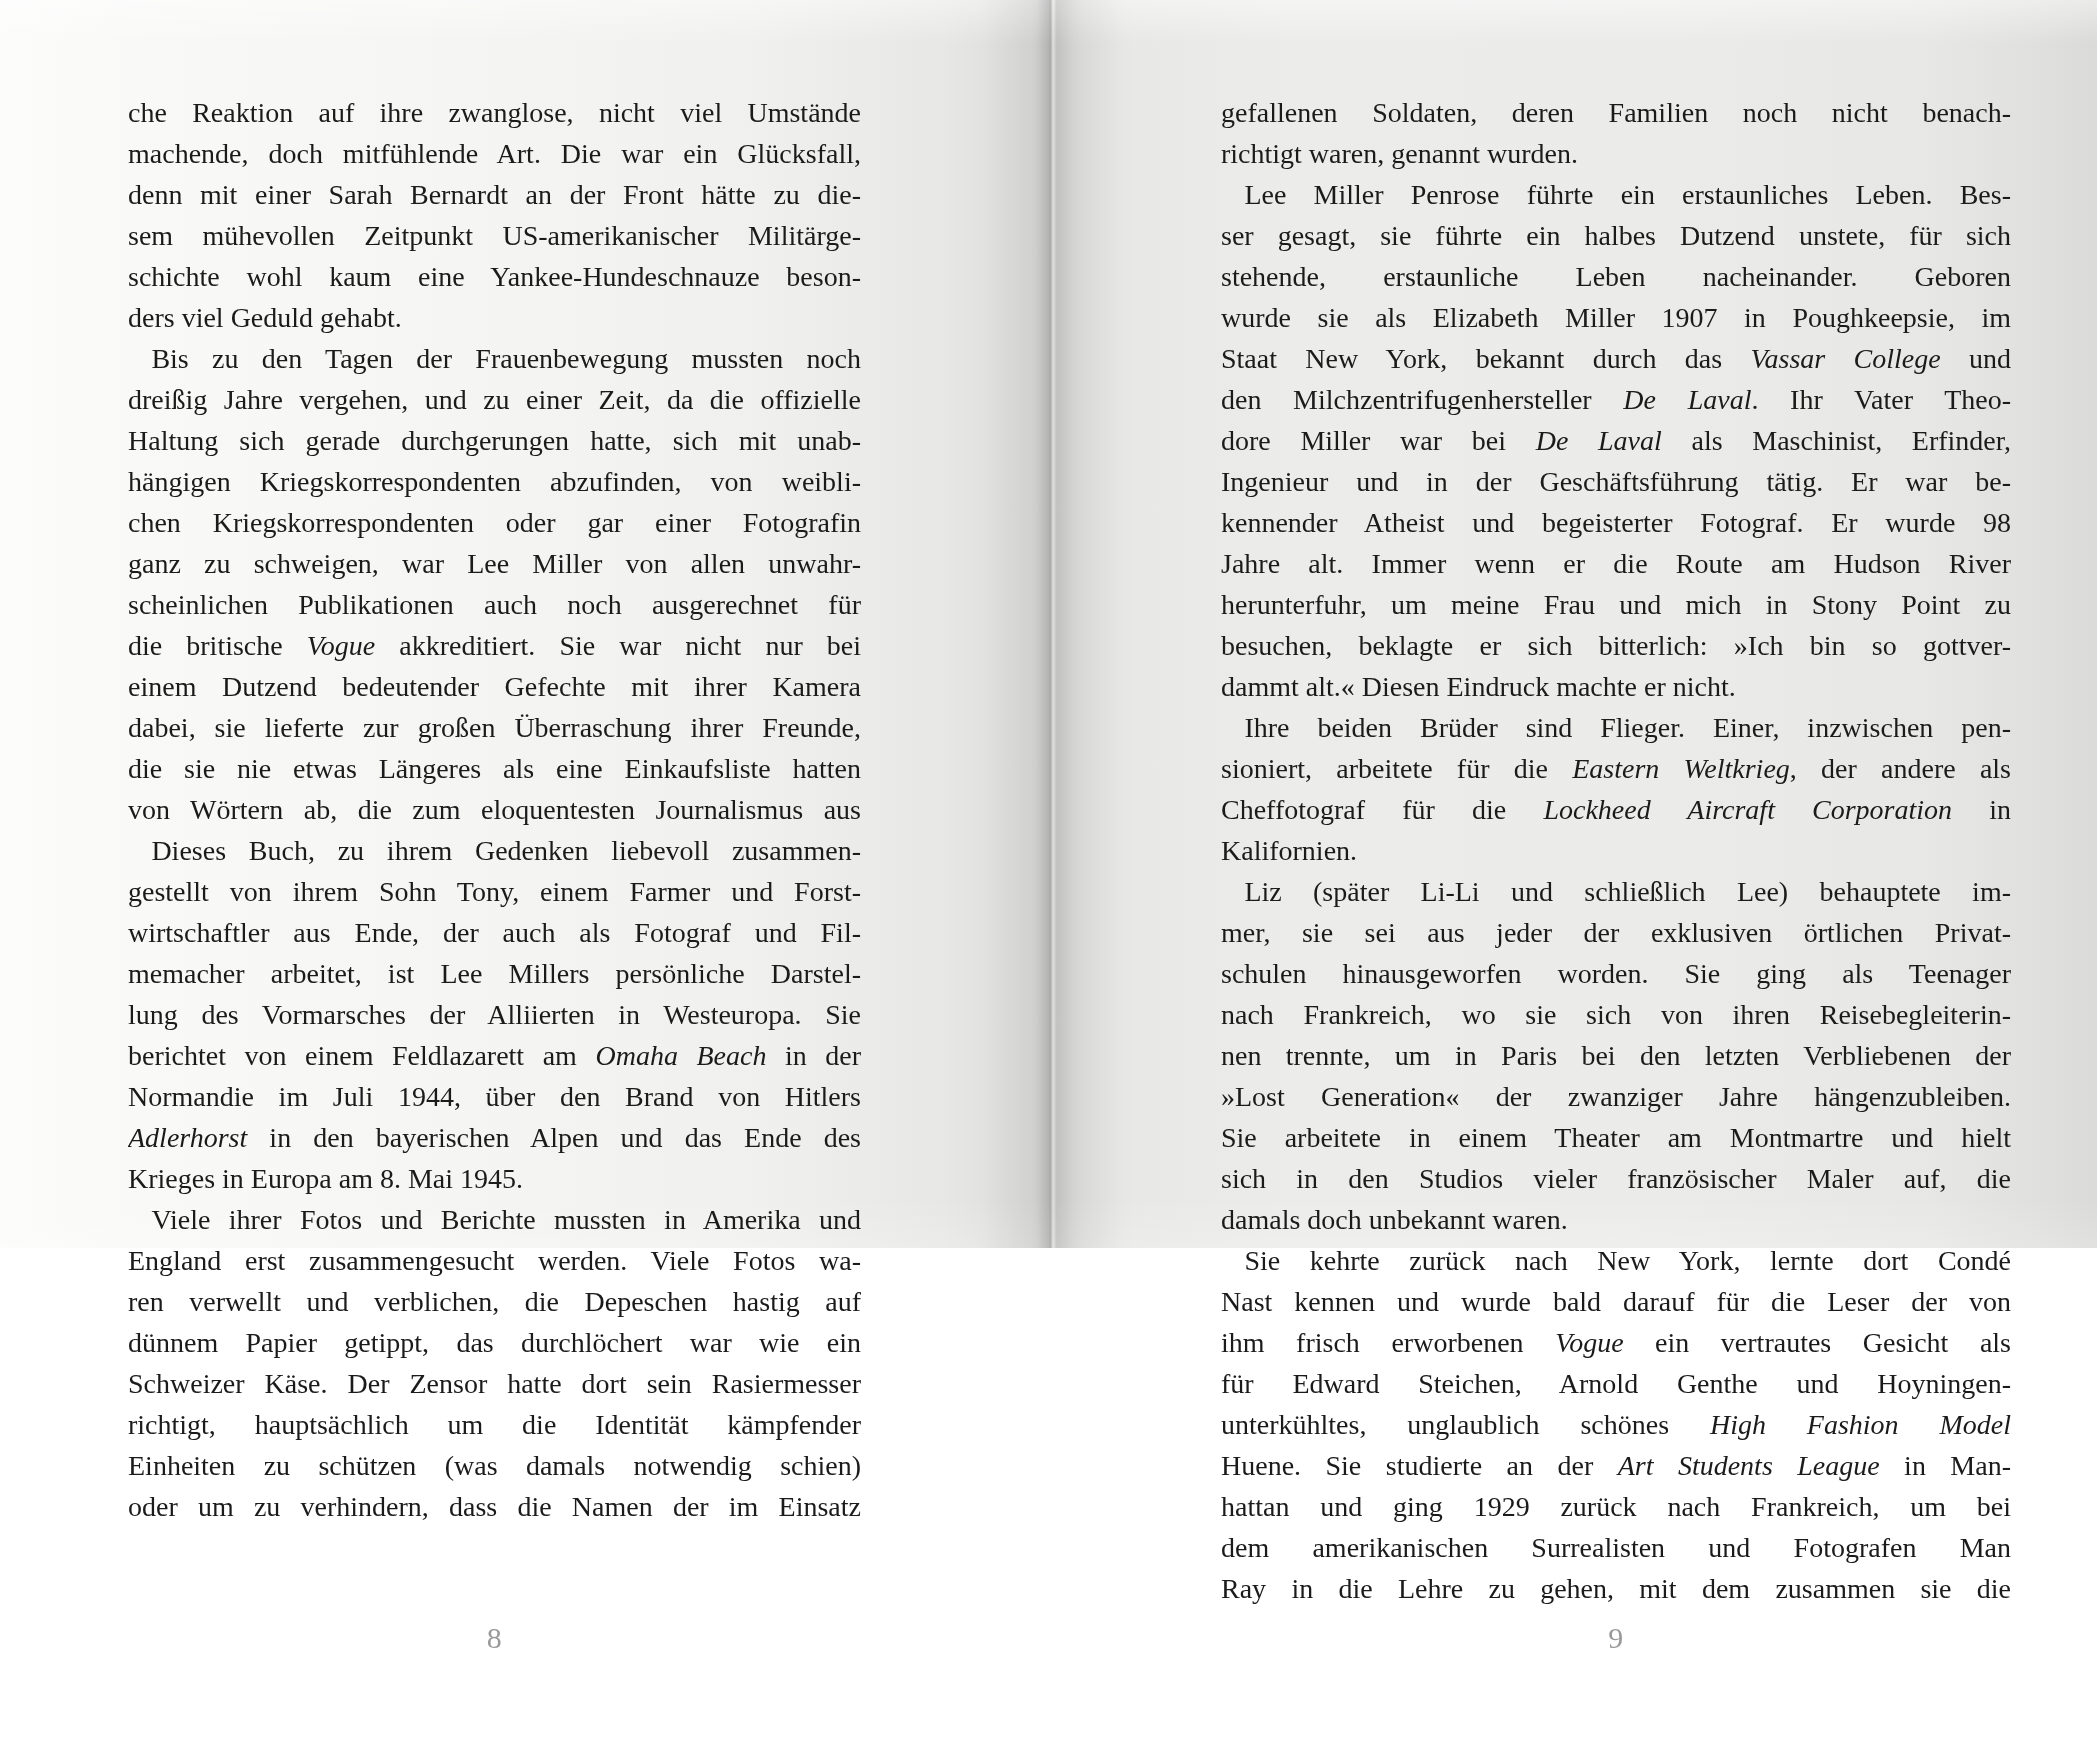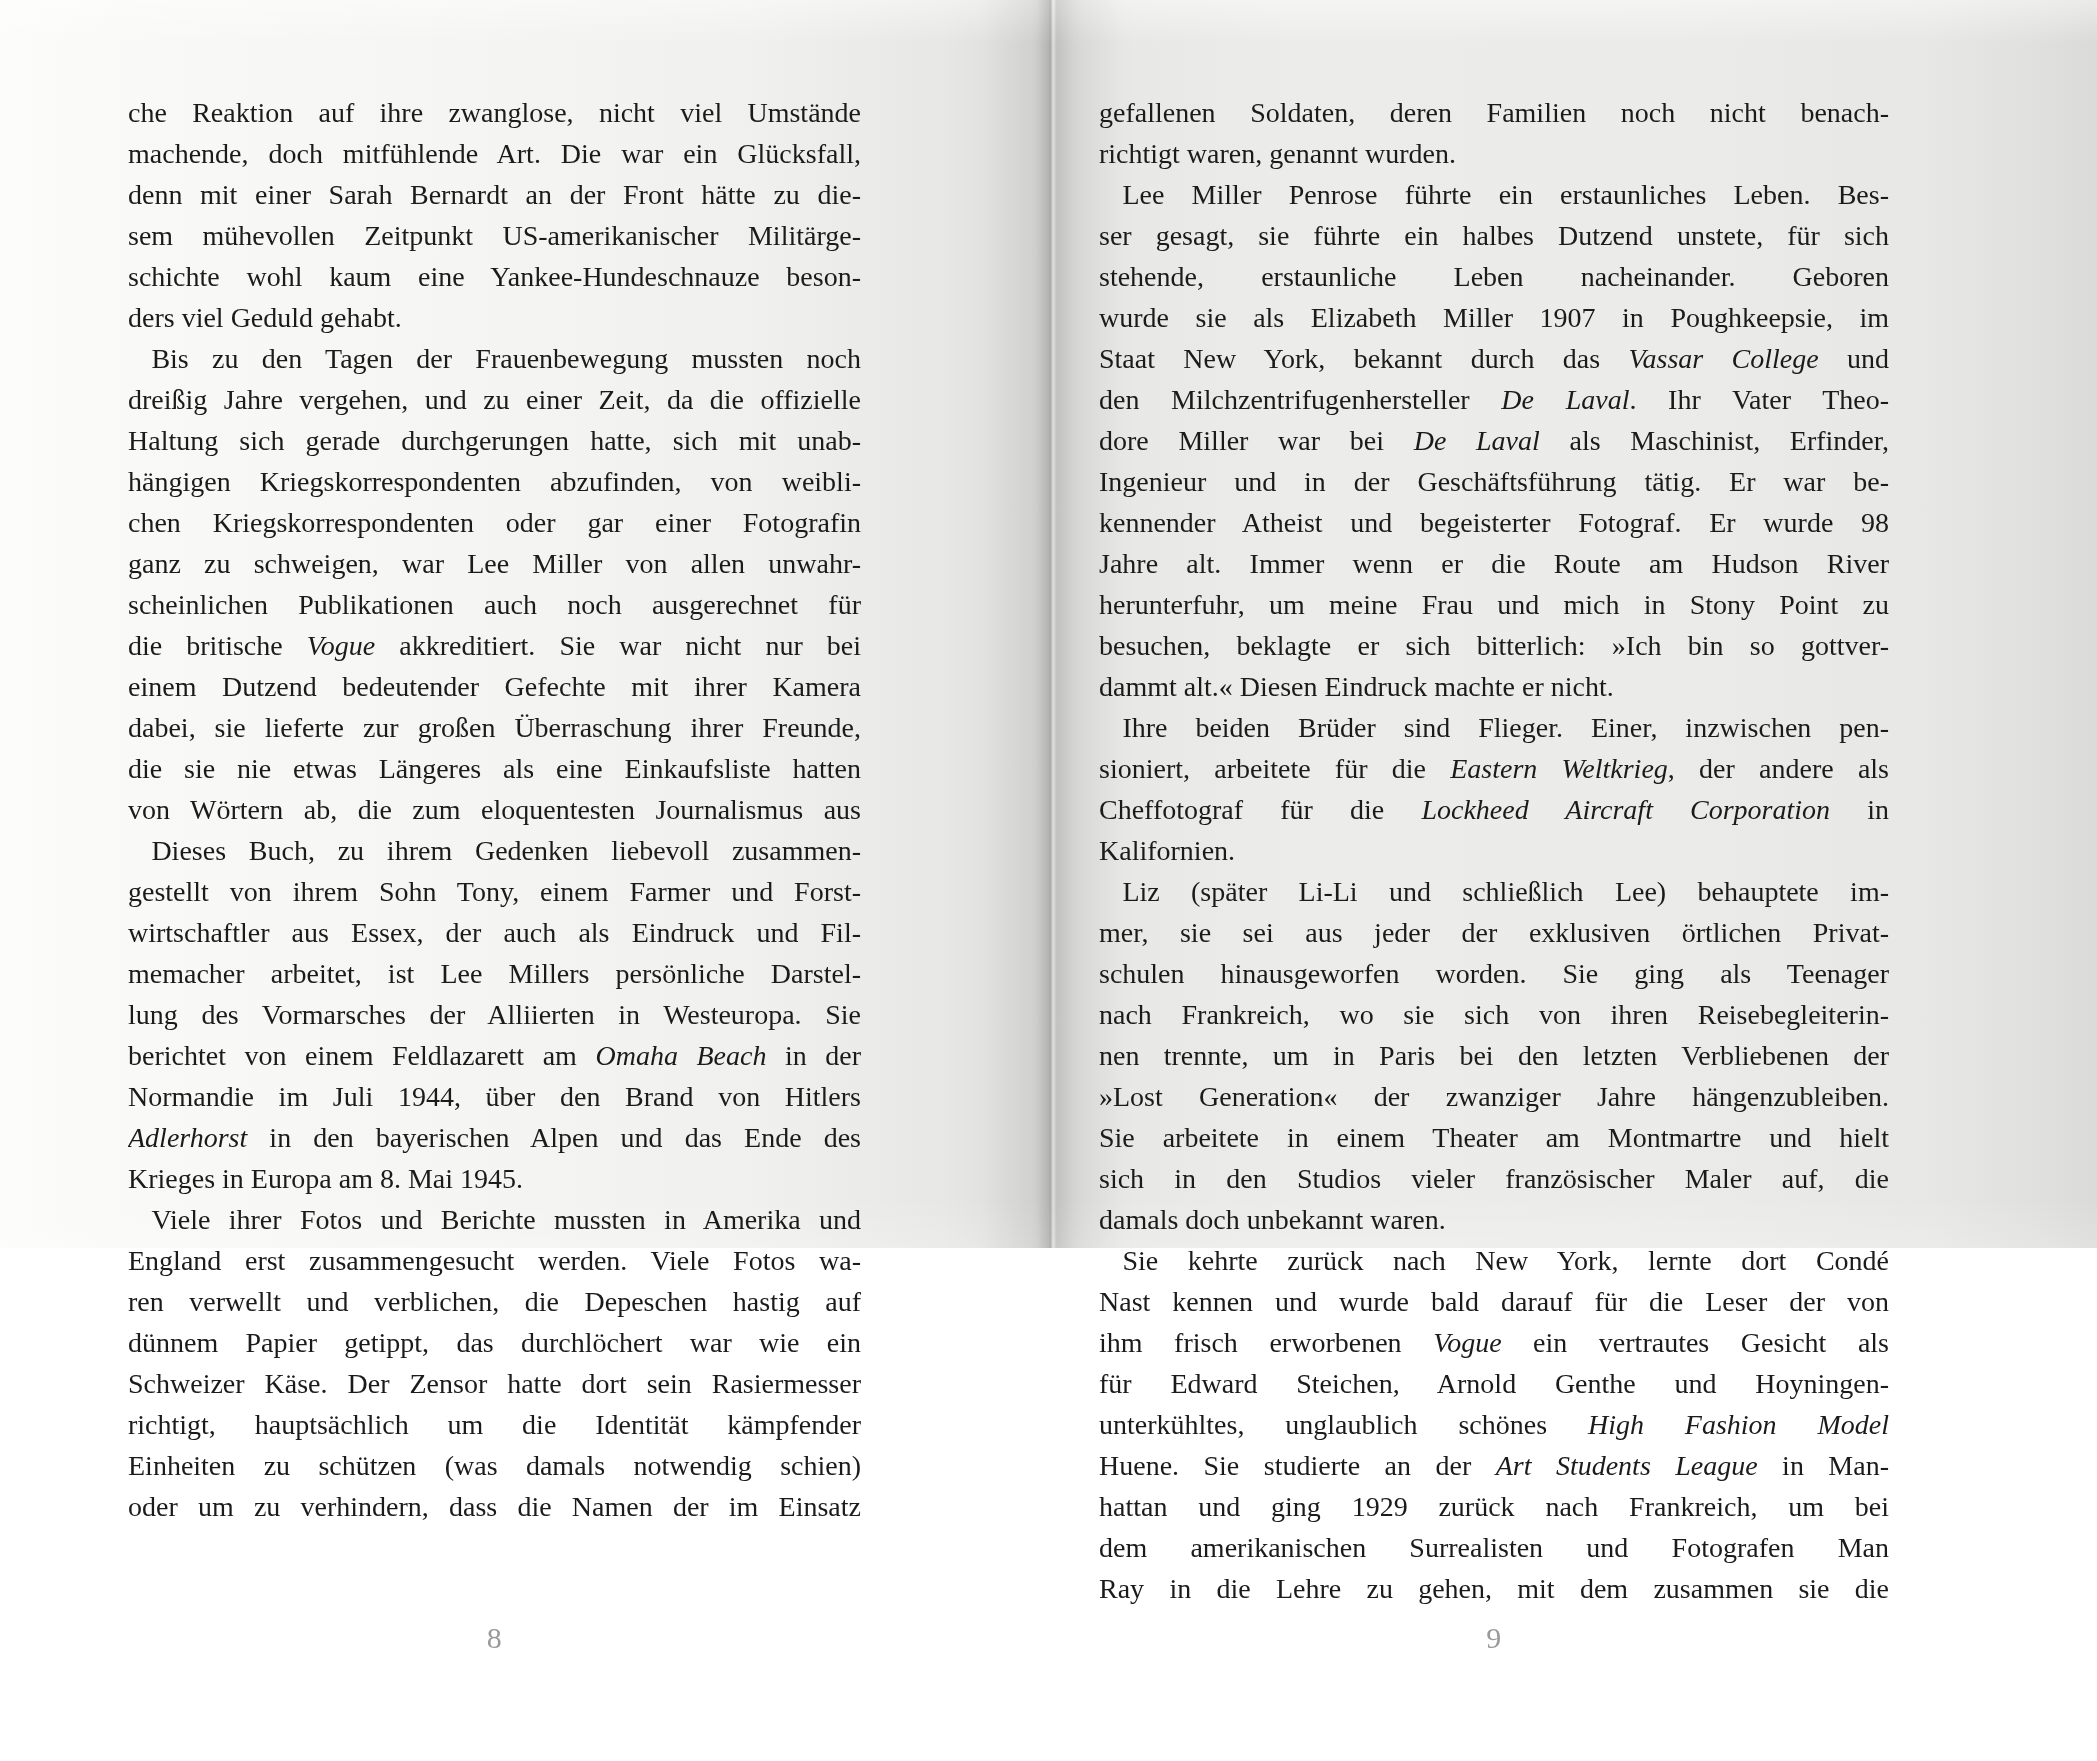--- a/index.html
+++ b/index.html
@@ -20,21 +20,21 @@
   .gutter {
     position: absolute; top: 0; left: 980px; width: 142px; height: 100%;
     background: linear-gradient(90deg,
       rgba(100,100,100,0) 0%, rgba(100,100,100,0.10) 40%,
       rgba(80,80,80,0.22) 48.5%, rgba(60,60,60,0.26) 49.6%,
       rgba(255,255,255,0.30) 51.4%, rgba(100,100,100,0.16) 54%,
       rgba(100,100,100,0.06) 72%, rgba(100,100,100,0) 100%);
   }
   .page { position: absolute; top: 92px; color: var(--text-color, #1b1b1b); }
   .page-left  { left: 128px;  width: 733px; }
-  .page-right { left: 1099px; width: 790px; }
+  .page-right { left: 1221px; width: 790px; }
   .line {
     font-size: 28px; line-height: 41px; height: 41px;
     text-align: justify; text-align-last: justify; -moz-text-align-last: justify;
     overflow: hidden;
   }
   .line.end { text-align-last: left; -moz-text-align-last: left; }
   .line.indent { text-indent: 23.4px; }
   .line .it { font-style: italic; }
   .pagenum {
     position: absolute; top: 1529px; left: 0; width: 100%;
@@ -63,21 +63,21 @@
         <div class="line"><span>chen Kriegskorrespondenten oder gar einer Fotografin</span></div>
         <div class="line"><span>ganz zu schweigen, war Lee Miller von allen unwahr-</span></div>
         <div class="line"><span>scheinlichen Publikationen auch noch ausgerechnet für</span></div>
         <div class="line"><span>die britische </span><span class="it">Vogue</span><span> akkreditiert. Sie war nicht nur bei</span></div>
         <div class="line"><span>einem Dutzend bedeutender Gefechte mit ihrer Kamera</span></div>
         <div class="line"><span>dabei, sie lieferte zur großen Überraschung ihrer Freunde,</span></div>
         <div class="line"><span>die sie nie etwas Längeres als eine Einkaufsliste hatten</span></div>
         <div class="line"><span>von Wörtern ab, die zum eloquentesten Journalismus aus</span></div>
         <div class="line indent"><span>Dieses Buch, zu ihrem Gedenken liebevoll zusammen-</span></div>
         <div class="line"><span>gestellt von ihrem Sohn Tony, einem Farmer und Forst-</span></div>
-        <div class="line"><span>wirtschaftler aus Essex, der auch als Eindruck und Fil-</span></div>
+        <div class="line"><span>wirtschaftler aus Ende, der auch als Fotograf und Fil-</span></div>
         <div class="line"><span>memacher arbeitet, ist Lee Millers persönliche Darstel-</span></div>
         <div class="line"><span>lung des Vormarsches der Alliierten in Westeuropa. Sie</span></div>
         <div class="line"><span>berichtet von einem Feldlazarett am </span><span class="it">Omaha Beach</span><span> in der</span></div>
         <div class="line"><span>Normandie im Juli 1944, über den Brand von Hitlers</span></div>
         <div class="line"><span class="it">Adlerhorst</span><span> in den bayerischen Alpen und das Ende des</span></div>
         <div class="line end"><span>Krieges in Europa am 8. Mai 1945.</span></div>
         <div class="line indent"><span>Viele ihrer Fotos und Berichte mussten in Amerika und</span></div>
         <div class="line"><span>England erst zusammengesucht werden. Viele Fotos wa-</span></div>
         <div class="line"><span>ren verwellt und verblichen, die Depeschen hastig auf</span></div>
         <div class="line"><span>dünnem Papier getippt, das durchlöchert war wie ein</span></div>

